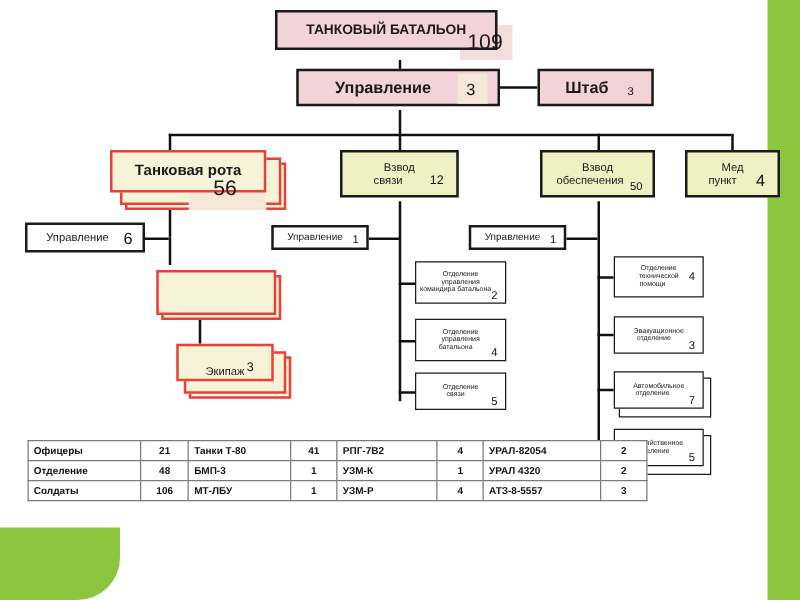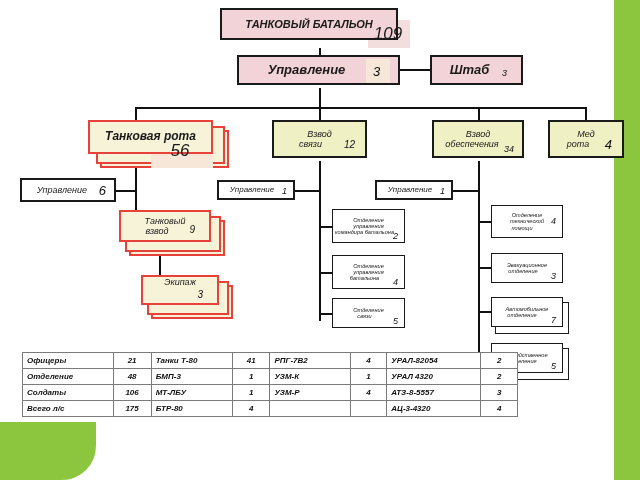--- a/index.html
+++ b/index.html
@@ -3,21 +3,21 @@
 <meta charset="utf-8">
 <style>
   html,body{margin:0;padding:0;}
   body{
     width:640px;height:480px;
     background:#ffffff;
     font-family:"Liberation Sans","DejaVu Sans",sans-serif;
     overflow:hidden;
     position:relative;
   }
-  #slide{position:absolute;left:0;top:0;width:640px;height:480px;background:#fff;overflow:hidden;font-style:italic;}
+  #slide{position:absolute;left:0;top:0;width:640px;height:480px;background:#fff;overflow:hidden;}
 
   
   .green-right{
     position:absolute;right:0;top:0;width:26px;height:480px;
     background:#8cc63f;
   }
   .green-bl{
     position:absolute;left:0;bottom:0;width:96px;height:58px;
     background:#8cc63f;
     border-top-right-radius:0 0;
@@ -179,29 +179,24 @@
     <span class="n-lg">56</span>
   </div>
 
   <div class="node white" style="left:20px;top:178px;width:96px;height:24px;">
     <span class="lbl t9" style="margin-right:12px;">Управление</span>
     <span class="num n-md" style="right:8px;top:3px;">6</span>
   </div>
 
   <div class="redstack" style="position:absolute;left:129px;top:220px;width:92px;height:32px;z-index:3;"></div>
   <div class="redstack" style="position:absolute;left:125px;top:216px;width:92px;height:32px;z-index:3;"></div>
-  <div class="node redstack" style="left:119px;top:210px;width:92px;height:32px;flex-direction:column;justify-content:center;">
-    <span class="lbl t9">Танковый</span>
-    <span class="lbl t9" style="margin-right:16px;">взвод</span>
-    <span class="num n-sm" style="right:14px;bottom:5px;">9</span>
-  </div>
 
   <div class="redstack" style="position:absolute;left:151px;top:285px;width:78px;height:30px;z-index:3;"></div>
   <div class="redstack" style="position:absolute;left:147px;top:281px;width:78px;height:30px;z-index:3;"></div>
-  <div class="node redstack" style="left:141px;top:275px;width:78px;height:30px;flex-direction:column;justify-content:flex-start;">
+  <div class="node redstack" style="left:141px;top:275px;width:78px;height:30px;flex-direction:column;justify-content:flex-end;">
     <span class="lbl t9" style="margin-bottom:1px;">Экипаж</span>
     <span class="num n-sm" style="right:14px;bottom:3px;">3</span>
   </div>
 
   <div class="node yellow" style="left:272px;top:120px;width:95px;height:38px;flex-direction:column;justify-content:center;">
     <span class="lbl t9">Взвод</span>
     <span class="lbl t9" style="margin-right:18px;">связи</span>
     <span class="num n-sm" style="right:10px;bottom:6px;">12</span>
   </div>
 
@@ -226,21 +221,21 @@
 
   <div class="node white-thin" style="left:332px;top:298px;width:73px;height:30px;flex-direction:column;justify-content:center;">
     <span class="lbl t6">Отделение</span>
     <span class="lbl t6" style="margin-right:8px;">связи</span>
     <span class="num n-xs" style="right:6px;bottom:1px;">5</span>
   </div>
 
   <div class="node yellow" style="left:432px;top:120px;width:92px;height:38px;flex-direction:column;justify-content:center;">
     <span class="lbl t9">Взвод</span>
     <span class="lbl t9" style="margin-right:12px;text-align:right;">обеспечения</span>
-    <span class="num n-xs" style="right:8px;bottom:2px;">34</span>
+    <span class="num n-xs" style="right:8px;bottom:2px;">50</span>
   </div>
 
   <div class="node white" style="left:375px;top:180px;width:78px;height:20px;">
     <span class="lbl t8" style="margin-right:8px;">Управление</span>
     <span class="num n-xs" style="right:6px;bottom:2px;">1</span>
   </div>
 
   <div class="node white-thin" style="left:491px;top:205px;width:72px;height:33px;flex-direction:column;justify-content:center;">
     <span class="lbl t6">Отделение</span>
     <span class="lbl t6">технической</span>
@@ -263,21 +258,21 @@
 
   <div class="white-thin" style="position:absolute;left:495px;top:348px;width:72px;height:30px;z-index:3;"></div>
   <div class="node white-thin" style="left:491px;top:343px;width:72px;height:30px;flex-direction:column;justify-content:center;">
     <span class="lbl t6">Хозяйственное</span>
     <span class="lbl t6" style="margin-right:10px;">отделение</span>
     <span class="num n-xs" style="right:6px;bottom:1px;">5</span>
   </div>
 
   <div class="node yellow" style="left:548px;top:120px;width:76px;height:38px;flex-direction:column;justify-content:center;">
     <span class="lbl t9">Мед</span>
-    <span class="lbl t9" style="margin-right:16px;">рота</span>
+    <span class="lbl t9" style="margin-right:16px;">пункт</span>
     <span class="num n-md" style="right:10px;bottom:4px;">4</span>
   </div>
 
   <div id="tbl-wrap">
     <table class="ls">
       <tbody>
         <tr>
           <td class="lbl-c">Офицеры</td>
           <td class="num-c">21</td>
           <td class="mid-c">Танки Т-80</td>
@@ -300,27 +295,17 @@
         <tr>
           <td class="lbl-c">Солдаты</td>
           <td class="num-c">106</td>
           <td class="mid-c">МТ-ЛБУ</td>
           <td class="num-c">1</td>
           <td class="mid-c">УЗМ-Р</td>
           <td class="num-c">4</td>
           <td class="rgt-c">АТЗ-8-5557</td>
           <td class="num-c">3</td>
         </tr>
-        <tr>
-          <td class="lbl-c">Всего л/с</td>
-          <td class="num-c">175</td>
-          <td class="mid-c">БТР-80</td>
-          <td class="num-c">4</td>
-          <td class="mid-c"></td>
-          <td class="num-c"></td>
-          <td class="rgt-c">АЦ-3-4320</td>
-          <td class="num-c">4</td>
-        </tr>
       </tbody>
     </table>
   </div>
 
 </div>
 
 </body></html>

